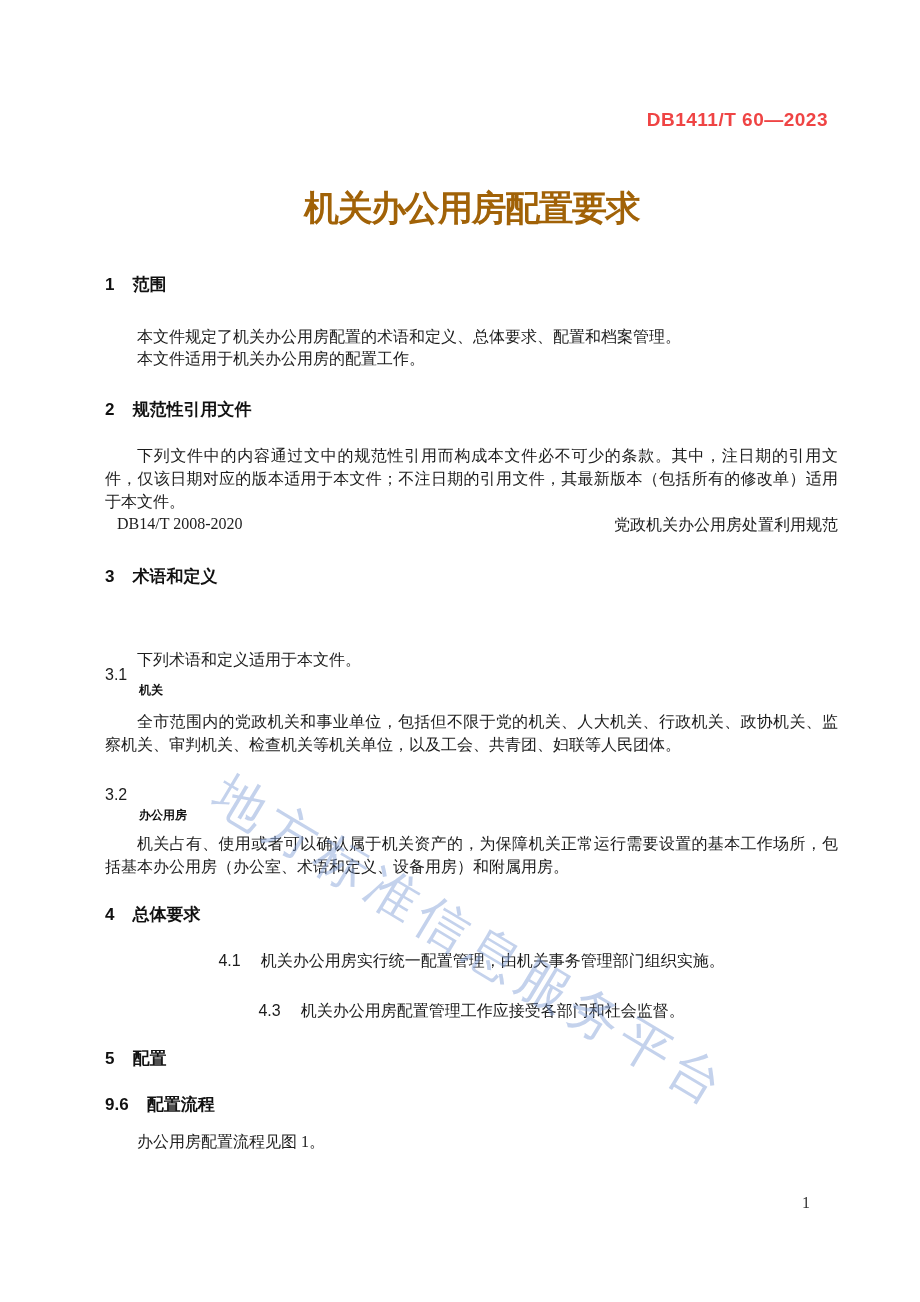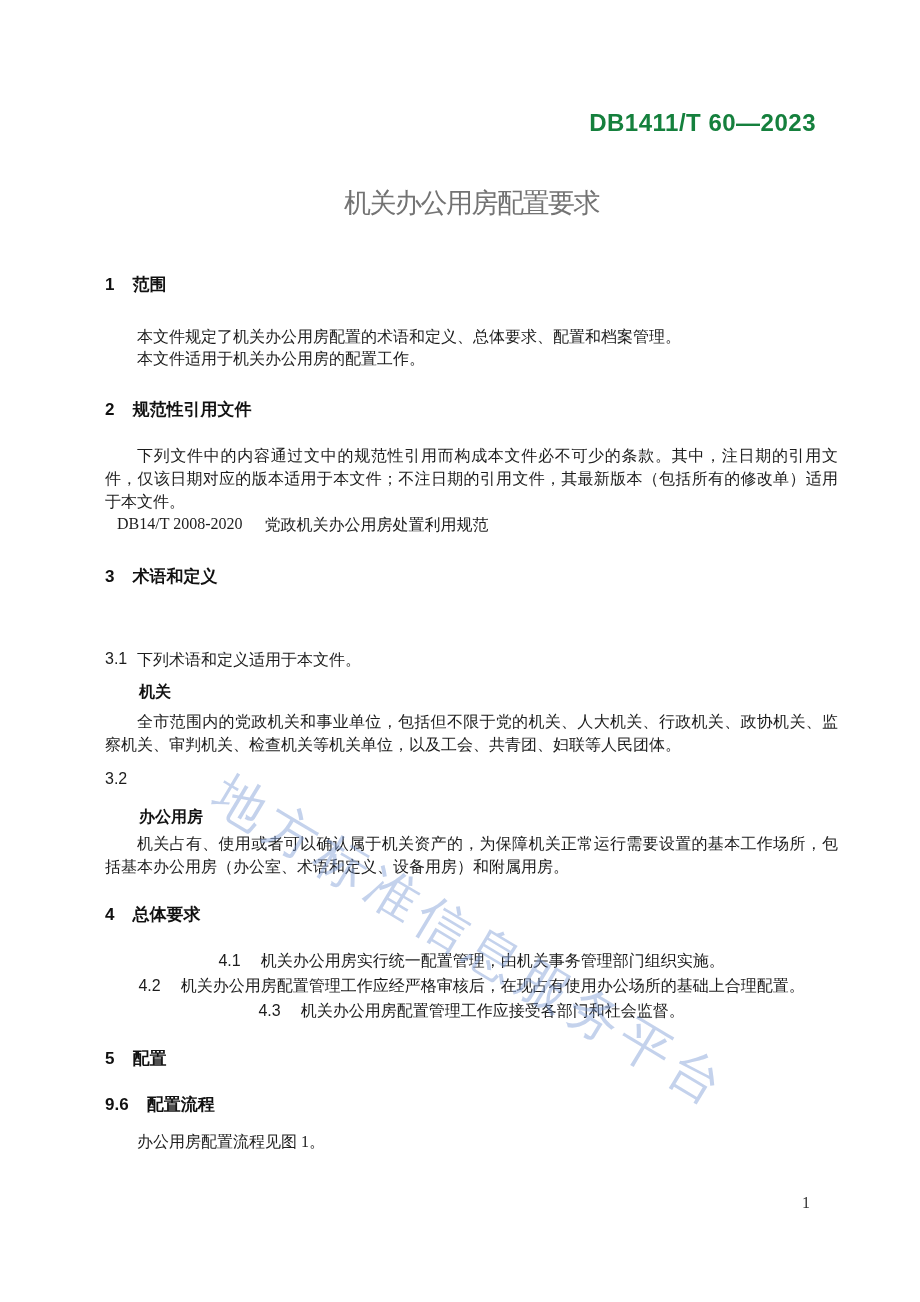--- a/index.html
+++ b/index.html
@@ -20,36 +20,36 @@
     font-family:"Liberation Sans", sans-serif; font-weight:bold;
     font-size:17px; line-height:20px; color:#111;
   }
   .heading .num { margin-right:18px; }
   .clause { left:105px; width:733px; display:flex; align-items:baseline;justify-content:center; }
   .clause .cnum {
     font-family:"Liberation Sans", sans-serif; font-size:16px;
     margin-right:20px; flex:0 0 auto;
   }
   .clause .ctext { font-size:16px; line-height:23px; }
-  .term-label { left:105px; font-family:"Liberation Sans", sans-serif; font-size:16px; }
+  .term-label { left:105px; font-family:"Liberation Sans", sans-serif; font-size:16px;margin-top:16px; }
   .term-name {
     left:139px; font-family:Liberation Mono, monospace;
-    font-weight:bold; font-size:16px; color:#111;
+    font-weight:bold; font-size:12px; color:#111;
   }
   .header-code {
-    top:109px; right:104px;
+    top:109px; right:92px;
     font-family:"Liberation Sans", sans-serif; font-weight:bold;
-    font-size:24px; letter-spacing:0.5px; color:#15803d;
+    font-size:19px; letter-spacing:0.5px; color:#ef4444;
   }
   .doc-title {
     top:185px; left:105px; width:733px; text-align:center;
-    font-family:"Liberation Sans", sans-serif; font-weight:normal;
-    font-size:27px; letter-spacing:-1.5px; color:#737373;
+    font-family:"Liberation Sans", sans-serif; font-weight:bold;
+    font-size:35px; letter-spacing:-1.5px; color:#a16207;
   }
-  .ref-line { left:105px; width:733px; padding-left:12px; display:flex; }
+  .ref-line { left:105px; width:733px; padding-left:12px; display:flex;justify-content:space-between; }
   .ref-line .ref-code { font-size:16px; margin-right:22px; flex:0 0 auto; }
   .ref-line .ref-title { font-size:16px; }
   .page-number { top:1194px; left:802px; font-size:16px; color:#333; }
   .watermark {
     left:236px; top:760px; white-space:nowrap;
     transform:rotate(31deg); transform-origin:0 0;
     font-family:"Liberation Sans", sans-serif;
     font-size:52px; letter-spacing:7px;
     color:rgba(125,155,212,0.45);
     z-index:5; pointer-events:none;
@@ -98,24 +98,20 @@
   <div class="abs para body-text" style="top:832px">机关占有、使用或者可以确认属于机关资产的，为保障机关正常运行需要设置的基本工作场所，包括基本办公用房（办公室、术语和定义、设备用房）和附属用房。</div>
 
   <div class="abs heading" style="top:905px">
     <span class="num">4</span>
     <span>总体要求</span>
   </div>
   <div class="abs clause" style="top:949px">
     <span class="cnum">4.1</span>
     <span class="ctext">机关办公用房实行统一配置管理，由机关事务管理部门组织实施。</span>
   </div>
-  <div class="abs clause" style="top:974px">
-    <span class="cnum">4.2</span>
-    <span class="ctext">机关办公用房配置管理工作应经严格审核后，在现占有使用办公场所的基础上合理配置。</span>
-  </div>
   <div class="abs clause" style="top:999px">
     <span class="cnum">4.3</span>
     <span class="ctext">机关办公用房配置管理工作应接受各部门和社会监督。</span>
   </div>
 
   <div class="abs heading" style="top:1049px">
     <span class="num">5</span>
     <span>配置</span>
   </div>
   <div class="abs heading" style="top:1095px">

